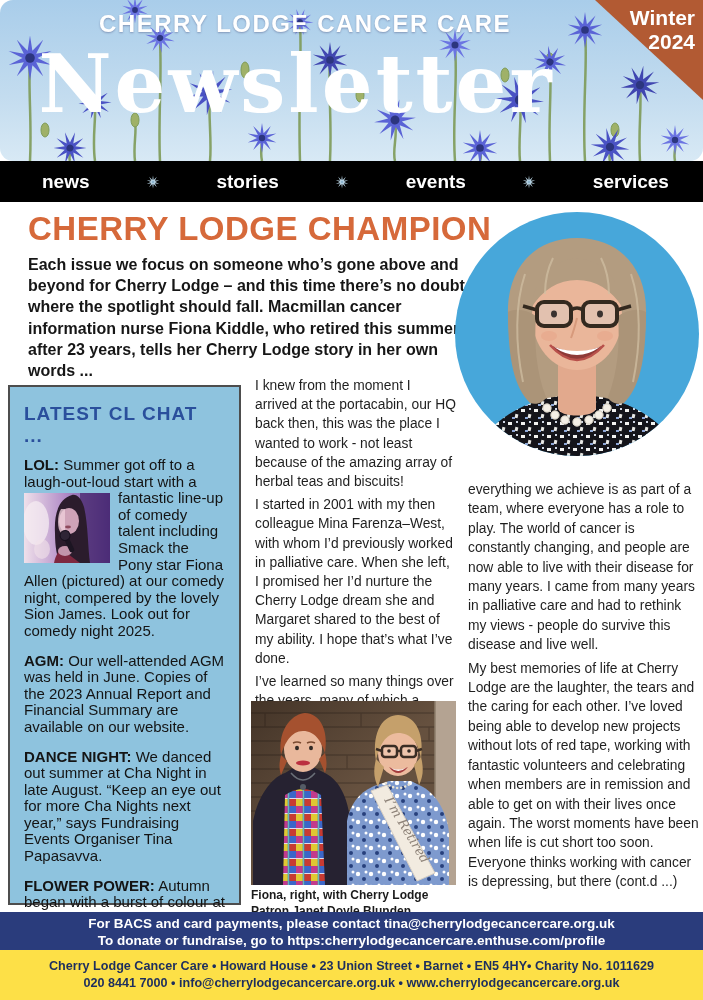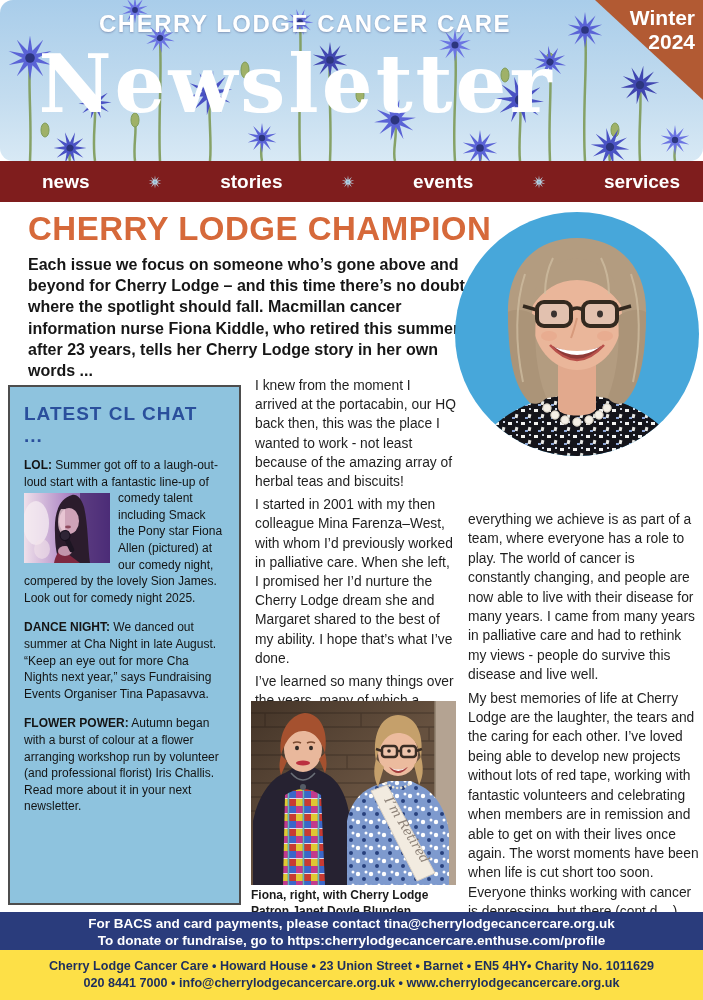--- a/index.html
+++ b/index.html
@@ -12,45 +12,45 @@
   .org-name{position:absolute;left:0;top:10px;width:610px;text-align:center;
             color:#fff;font-size:24px;font-weight:bold;letter-spacing:1.5px;
             text-shadow:0 1px 2px rgba(40,40,90,.35);}
   .nl-title{position:absolute;left:0;top:44px;width:593px;text-align:center;
             font-family:"DejaVu Serif",serif;font-weight:bold;font-size:80px;
             letter-spacing:3px;color:#ffffff;line-height:1;}
   .badge{position:absolute;top:0;right:0;width:108px;height:100px;background:#b25a33;
          -webkit-clip-path:polygon(0 0,100% 0,100% 100%);clip-path:polygon(0 0,100% 0,100% 100%);
          color:#fff;font-weight:bold;font-size:21px;line-height:24px;text-align:right;
          padding:6px 8px 0 0;box-sizing:border-box;}
-  .navbar{position:absolute;left:0;top:161px;width:703px;height:41px;background:#7f1d1d;
+  .navbar{position:absolute;left:0;top:161px;width:703px;height:41px;background:#000000;
           display:flex;align-items:center;justify-content:space-between;
-          padding:0 23px 0 42px;box-sizing:border-box;}
+          padding:0 34px 0 42px;box-sizing:border-box;}
   .nav-item{color:#fff;font-weight:bold;font-size:19px;cursor:pointer;}
   .sep{display:flex;align-items:center;}
 
   
   .headline{position:absolute;left:28px;top:210px;font-size:33px;font-weight:bold;
             color:#d6693a;letter-spacing:.5px;}
   .intro{position:absolute;left:28px;top:254px;width:438px;font-size:16px;font-weight:bold;
          line-height:21.2px;color:#161616;}
   .portrait{position:absolute;left:455px;top:212px;width:244px;height:244px;}
 
   .sidebar{position:absolute;left:8px;top:385px;width:233px;height:520px;background:#8ec3de;
            border:2px solid #4d4d4d;box-sizing:border-box;padding:14px 14px 10px 14px;}
   .sb-head{color:#2a4f9c;font-weight:bold;font-size:19px;letter-spacing:1px;margin:2px 8px 10px 0;}
-  .sidebar p{margin:10px 0 13px 0;font-size:12px;line-height:16.6px;color:#141414;}
+  .sidebar p{margin:10px 0 13px 0;font-size:15px;line-height:16.6px;color:#141414;}
   .chat-photo{float:left;width:86px;height:70px;margin:3px 8px 2px 0;}
 
   .col1{position:absolute;left:251px;top:372px;width:209px;font-size:13.8px;line-height:19.2px;}
   .col1 p,.col2 p{margin:4px;}
   .mid-photo{position:absolute;left:251px;top:701px;width:205px;height:184px;}
   .caption{position:absolute;left:251px;top:888px;width:208px;font-size:12px;font-weight:bold;
            line-height:15.5px;color:#1b1b1b;}
-  .col2{position:absolute;left:464px;top:506px;width:240px;font-size:13.8px;line-height:19.4px;}
+  .col2{position:absolute;left:464px;top:476px;width:240px;font-size:13.8px;line-height:19.4px;}
 
   
   .donate-bar{position:absolute;left:0;top:912px;width:703px;height:38px;background:#2a3c7c;
               color:#ffffff;font-weight:bold;font-size:13.5px;line-height:17px;text-align:center;
               padding-top:3px;box-sizing:border-box;}
   .footer{position:absolute;left:0;top:950px;width:703px;height:50px;background:#fde047;
           color:#1d2e5e;font-weight:bold;font-size:12.6px;line-height:17px;text-align:center;
           padding-top:8px;box-sizing:border-box;}
 </style>
 </head>
@@ -245,20 +245,24 @@
         <path d="M37,16 C33,22 33,36 37,40 L41,40 L41,16 Z" fill="#edcdd9" opacity="0.8"></path>
         <ellipse cx="44" cy="34" rx="3" ry="1.4" fill="#8e4a5c"></ellipse>
         <path d="M30,70 C32,60 36,56 40,58 L56,70 Z" fill="#7e2840"></path>
         <ellipse cx="41" cy="58" rx="7" ry="5" fill="#c394ab"></ellipse>
         <g transform="rotate(-25 44 50)">
           <rect x="42" y="44" width="5" height="16" rx="2" fill="#1c1522"></rect>
           <circle cx="44.5" cy="42" r="5" fill="#2e2435" stroke="#17101e" stroke-width="1"></circle>
         </g>
       </svg></span>
       <span>of comedy talent including Smack the Pony star Fiona Allen (pictured) at our comedy night, compered by the lovely Sion James. Look out for comedy night 2025.</span>
+    </p>
+    <p>
+      <b>AGM:</b>
+      <span>Our well-attended AGM was held in June. Copies of the 2023 Annual Report and Financial Summary are available on our website.</span>
     </p>
     <p>
       <b>DANCE NIGHT:</b>
       <span>We danced out summer at Cha Night in late August. “Keep an eye out for more Cha Nights next year,” says Fundraising Events Organiser Tina Papasavva.</span>
     </p>
     <p>
       <b>FLOWER POWER:</b>
       <span>Autumn began with a burst of colour at a flower arranging workshop run by volunteer (and professional florist) Iris Challis. Read more about it in your next newsletter.</span>
     </p>
   </div>

